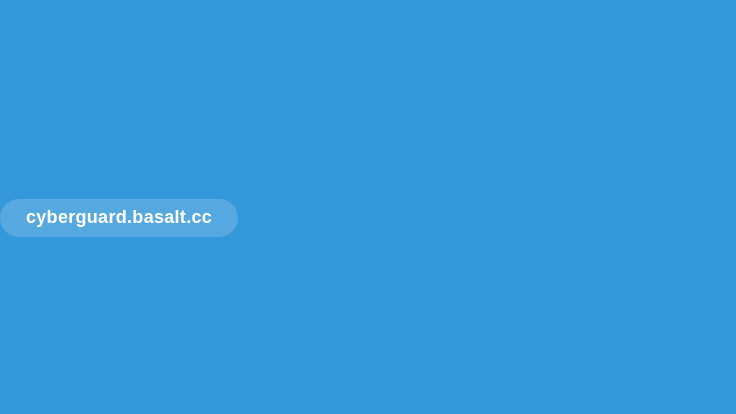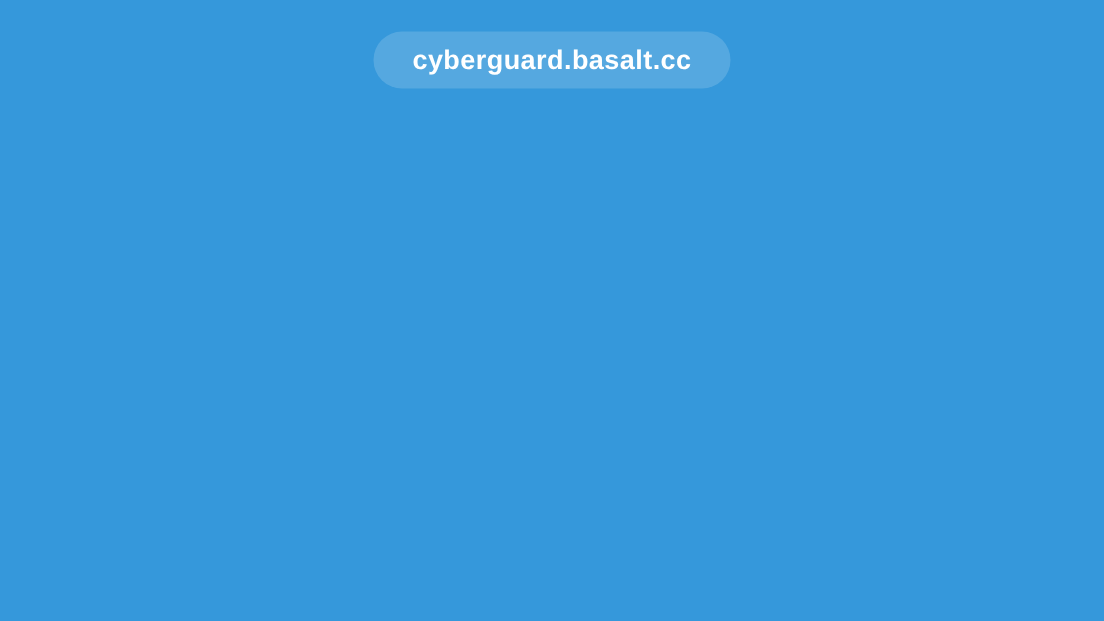--- a/index.html
+++ b/index.html
@@ -12,21 +12,21 @@
     width: 736px;
     height: 414px;
     overflow: hidden;
     font-family: "Liberation Sans", sans-serif;
   }
   .card {
     width: 736px;
     height: 414px;
     background: var(--background);
     display: flex;
-    flex-direction: column;
+    flex-direction: row;
     align-items: center;
   }
   .badge {
     margin-top: 21px;
     background: var(--badge-background);
     color: var(--text);
     border-radius: 19px;
     padding: 9px 26px;
     height: 38px;
     display: flex;

